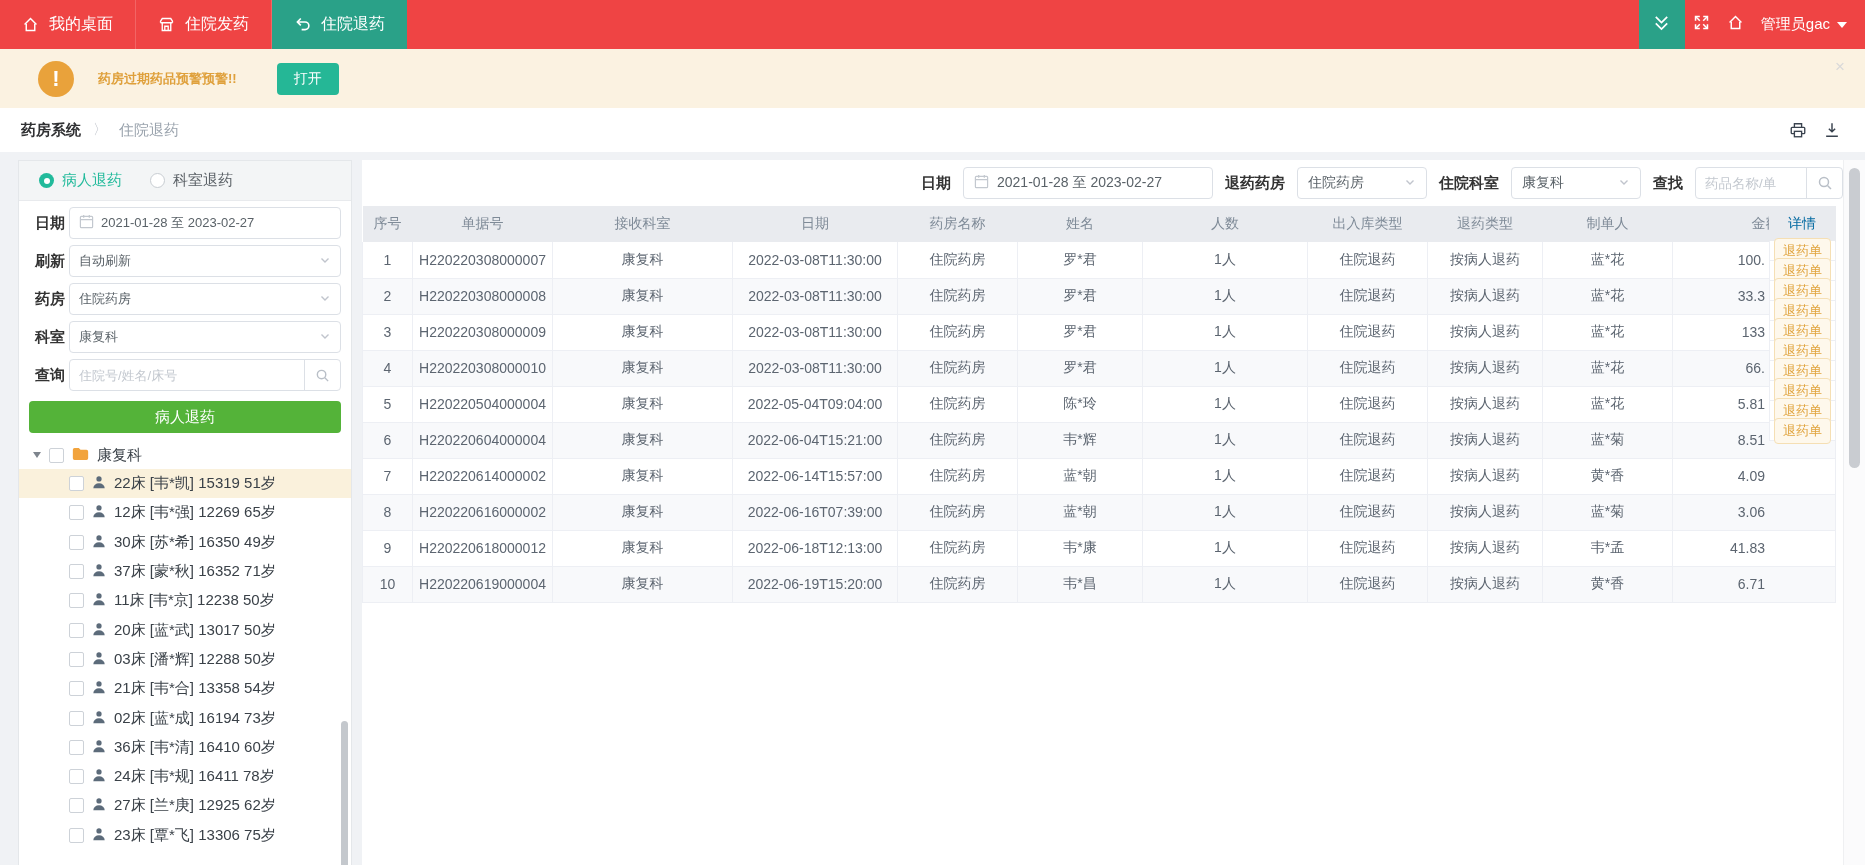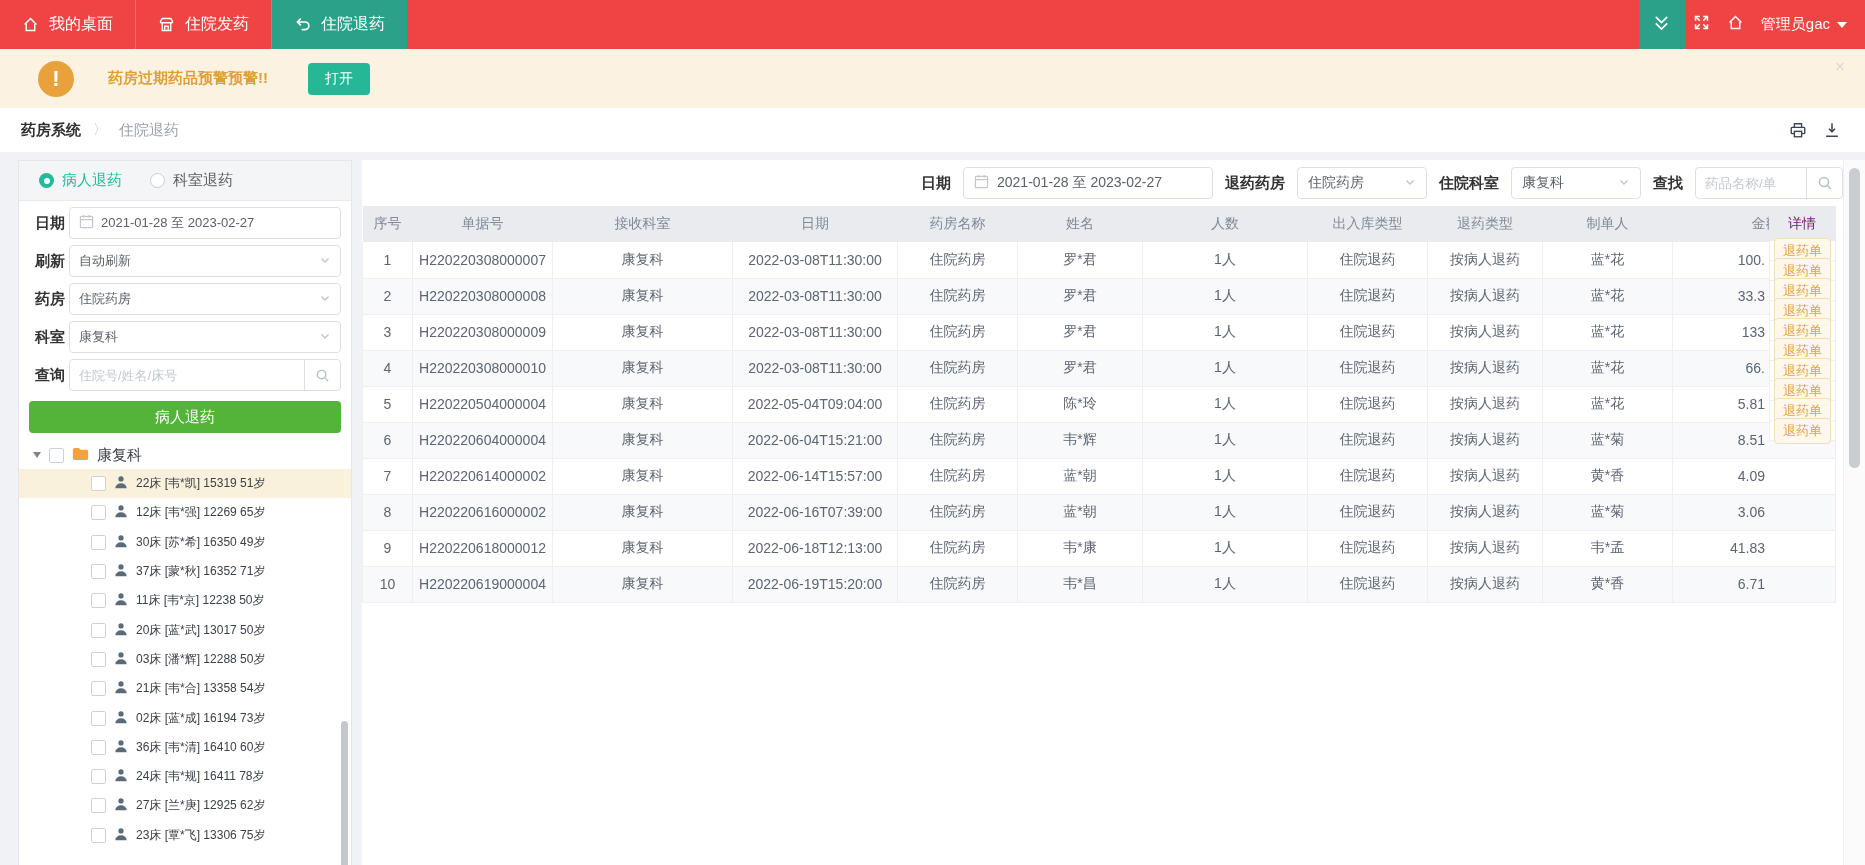--- a/index.html
+++ b/index.html
@@ -14,21 +14,21 @@
   .nav-tab svg { display:block; }
   .nav-spacer { flex:1; }
   .nav-block { width:46px; display:flex; align-items:center; justify-content:center; background:#2AA188; cursor:pointer; }
   .nav-icon { display:flex; align-items:center; justify-content:center; width:34px; height:100%; cursor:pointer; }
   .nav-user { display:flex; align-items:center; gap:7px; padding:0 18px 0 8px; font-size:15px; cursor:pointer; }
   .caret-down { width:0; height:0; border-left:5px solid transparent; border-right:5px solid transparent; border-top:6px solid #fff; }
 
   
   .banner { position:absolute; top:49px; left:0; right:0; height:59px; background:#FBF2E1; display:flex; align-items:center; padding-left:38px; }
   .warn-circle { width:36px; height:36px; border-radius:50%; background:#E9A23B; color:#fff; font-weight:bold; font-size:22px; display:flex; align-items:center; justify-content:center; }
-  .banner-text { margin-left:34px; color:#DFA03B; font-weight:bold; font-size:15px; }
+  .banner-text { margin-left:24px; color:#DFA03B; font-weight:bold; font-size:13px; }
   .banner-open { margin-left:40px; background:#25B796; color:#fff; border:none; border-radius:4px; font-size:14px; padding:7px 17px; cursor:pointer; }
   .banner-close { position:absolute; right:20px; top:8px; color:#D9D9D9; font-size:17px; cursor:pointer; }
 
   
   .breadcrumb-row { position:absolute; top:108px; left:0; right:0; height:44px; background:#fff; display:flex; align-items:center; padding-left:21px; }
   .bc-root { font-weight:bold; color:#303133; font-size:15px; cursor:pointer; }
   .bc-sep { color:#C0C4CC; margin:0 12px; font-size:14px; }
   .bc-cur { color:#9AA3AD; font-size:15px; }
   .bc-icons { position:absolute; right:24px; top:0; height:100%; display:flex; align-items:center; gap:16px; }
   .bc-icons span { cursor:pointer; display:flex; }
@@ -56,21 +56,21 @@
   .query-control input { flex:1; border:none; outline:none; font-size:13px; color:#5A6268; padding:0 9px; min-width:0; background:transparent; }
   .query-control input::placeholder { color:#C3C8CF; }
   .search-seg { width:36px; height:100%; border-left:1px solid #DCE0E6; display:flex; align-items:center; justify-content:center; cursor:pointer; flex:none; }
 
   .action-btn { display:block; margin:10px 10px 0 10px; width:calc(100% - 20px); height:32px; background:#54B339; border:none; border-radius:4px; color:#fff; font-size:15px; cursor:pointer; }
 
   .tree { margin-top:8px; position:relative; }
   .dept-row { height:28px; display:flex; align-items:center; gap:8px; padding-left:14px; font-size:15px; color:#3A4148; cursor:pointer; }
   .tree-caret { width:0; height:0; border-left:4.5px solid transparent; border-right:4.5px solid transparent; border-top:6px solid #7E858D; cursor:pointer; }
   .checkbox { width:15px; height:15px; border:1px solid #CDD2D8; border-radius:2px; background:#fff; flex:none; cursor:pointer; }
-  .patient-row { height:29.3px; display:flex; align-items:center; gap:8px; padding-left:72px; font-size:12px; color:#3A4148; cursor:pointer; white-space:nowrap; }
+  .patient-row { height:29.3px; display:flex; align-items:center; gap:8px; padding-left:50px; font-size:15px; color:#3A4148; cursor:pointer; white-space:nowrap; }
   .patient-row.selected { background:#FAF1DC; }
   .tree-scrollbar { position:absolute; right:3px; top:280px; width:7px; height:270px; background:#C4C8CD; border-radius:4px; cursor:pointer; }
 
   
   .main-panel { position:absolute; left:362px; right:0; top:8px; bottom:0; background:#fff; overflow:hidden; }
   .toolbar { height:46px; display:flex; align-items:center; justify-content:flex-end; padding-right:22px; gap:12px; }
   .tb-label { font-weight:bold; color:#333; font-size:15px; white-space:nowrap; }
   .tb-box { height:32px; border:1px solid #DCE0E6; border-radius:4px; display:flex; align-items:center; gap:8px; padding:0 10px; font-size:14px; color:#5A6268; cursor:pointer; white-space:nowrap; }
   .tb-date { width:250px; }
   .tb-select { width:130px; }
@@ -82,21 +82,21 @@
   .table-zone { position:relative; width:calc(100% - 8px); }
   table { width:1473px; border-collapse:collapse; table-layout:fixed; }
   thead th { height:36px; background:#E9EBEF; color:#7E8A97; font-weight:normal; font-size:14px; text-align:center; }
   tbody td { height:36px; border-bottom:1px solid #EDEFF4; border-right:1px solid #EDEFF4; font-size:14px; color:#5C6570; text-align:center; white-space:nowrap; overflow:hidden; }
   tbody td:first-child { border-left:1px solid #EDEFF4; }
   tbody tr:nth-child(even) { background:#F8F9FB; }
   th.amount { text-align:right; padding-right:56px; }
   td.amount { text-align:right; padding-right:70px; }
 
   .detail-overlay { position:absolute; top:0; right:22px; width:66px; }
-  .detail-head { height:35px; background:#E9EBEF; color:#701a75; font-size:14px; display:flex; align-items:center; justify-content:center; }
+  .detail-head { height:35px; background:#E9EBEF; color:#0369a1; font-size:14px; display:flex; align-items:center; justify-content:center; }
   .detail-cell { height:20px; background:#fff; display:flex; align-items:center; justify-content:center; border-bottom:1px solid #EDEFF4; border-left:1px solid #EDEFF4; }
   .detail-btn { font-size:13px; color:#E0A33C; background:#FEF8EC; border:1px solid #F5DFB4; border-radius:4px; padding:3px 8px; cursor:pointer; white-space:nowrap; }
 
   .page-scrollbar { position:absolute; top:0; right:0; bottom:0; width:22px; background:#FBFBFC; border-left:1px solid #EFF0F2; }
   .page-scrollbar .thumb { position:absolute; top:8px; left:5px; width:11px; height:300px; background:#C9CCD1; border-radius:6px; cursor:pointer; }
 </style>
 </head>
 <body>
 
 <div class="app">

